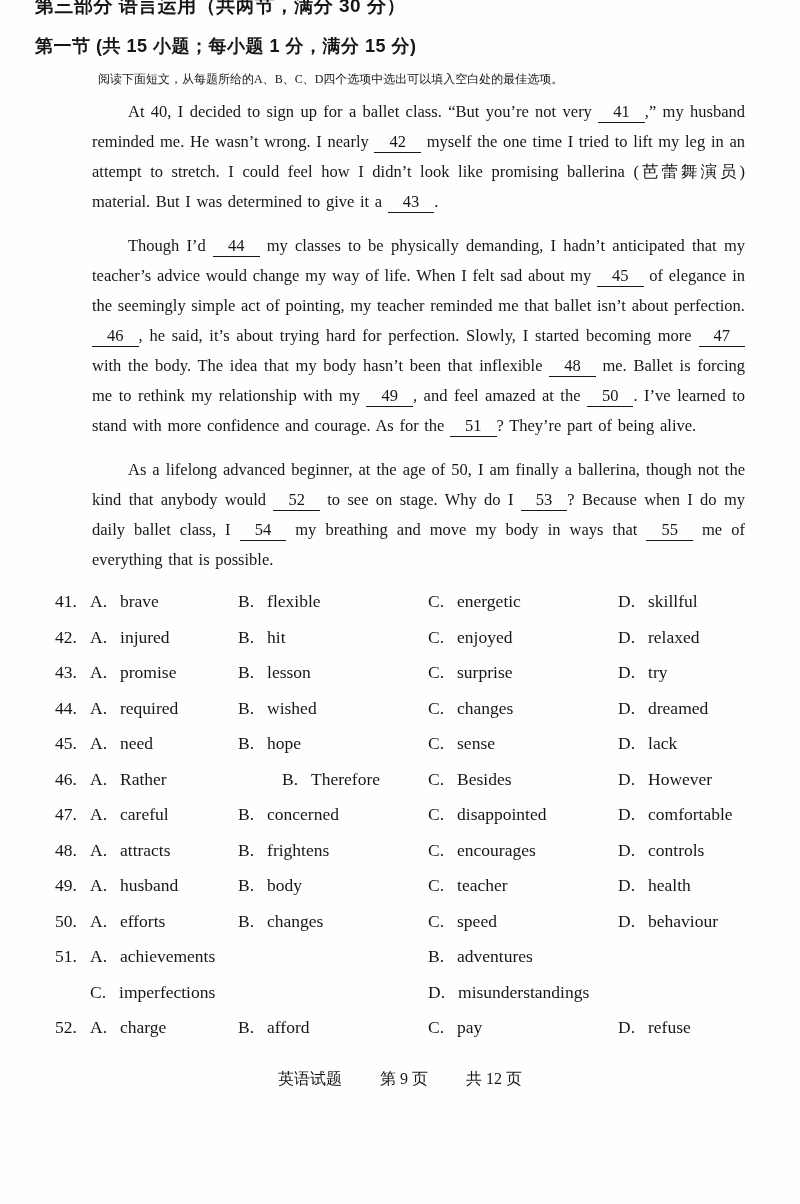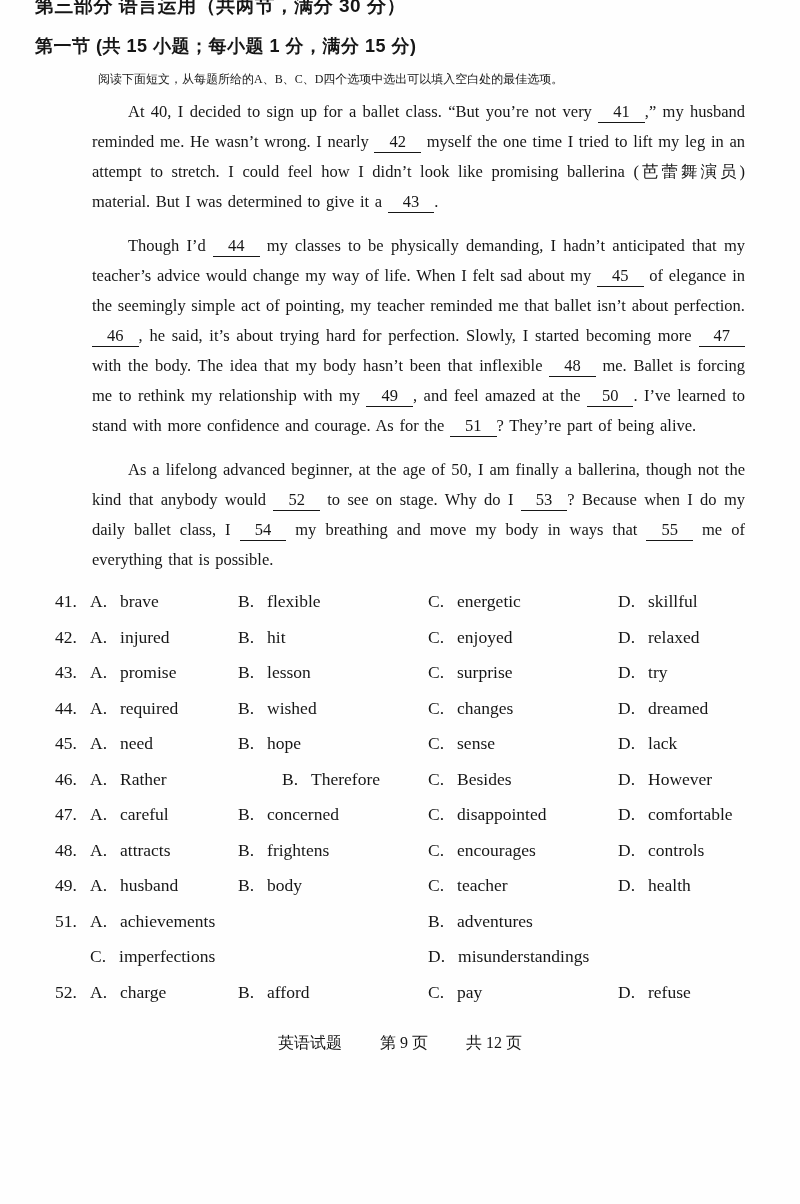--- a/index.html
+++ b/index.html
@@ -131,20 +131,27 @@
         <span class="opt-cell" style="left: 563px;"><span class="opt-label">D.</span><span class="opt-text">controls</span></span>
       </div>
       <div class="opt-row">
         <span class="opt-num">49.</span>
         <span class="opt-cell" style="left: 35px;"><span class="opt-label">A.</span><span class="opt-text">husband</span></span>
         <span class="opt-cell" style="left: 183px;"><span class="opt-label">B.</span><span class="opt-text">body</span></span>
         <span class="opt-cell" style="left: 373px;"><span class="opt-label">C.</span><span class="opt-text">teacher</span></span>
         <span class="opt-cell" style="left: 563px;"><span class="opt-label">D.</span><span class="opt-text">health</span></span>
       </div>
       <div class="opt-row">
+        <span class="opt-num">50.</span>
+        <span class="opt-cell" style="left: 35px;"><span class="opt-label">A.</span><span class="opt-text">efforts</span></span>
+        <span class="opt-cell" style="left: 183px;"><span class="opt-label">B.</span><span class="opt-text">changes</span></span>
+        <span class="opt-cell" style="left: 373px;"><span class="opt-label">C.</span><span class="opt-text">speed</span></span>
+        <span class="opt-cell" style="left: 563px;"><span class="opt-label">D.</span><span class="opt-text">behaviour</span></span>
+      </div>
+      <div class="opt-row">
         <span class="opt-num">51.</span>
         <span class="opt-cell" style="left: 35px;"><span class="opt-label">A.</span><span class="opt-text">achievements</span></span>
         <span class="opt-cell" style="left: 373px;"><span class="opt-label">B.</span><span class="opt-text">adventures</span></span>
       </div>
       <div class="opt-row">
         <span class="opt-cell" style="left: 35px;"><span class="opt-label">C.</span><span class="opt-text">imperfections</span></span>
         <span class="opt-cell" style="left: 373px;"><span class="opt-label">D.</span><span class="opt-text">misunderstandings</span></span>
       </div>
       <div class="opt-row">
         <span class="opt-num">52.</span>

